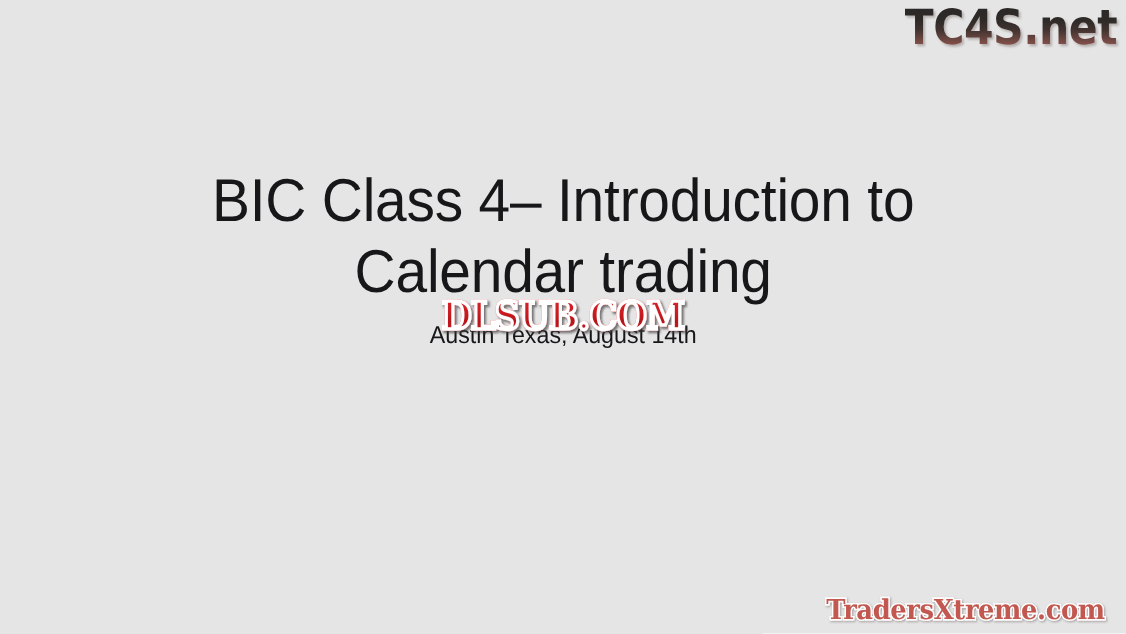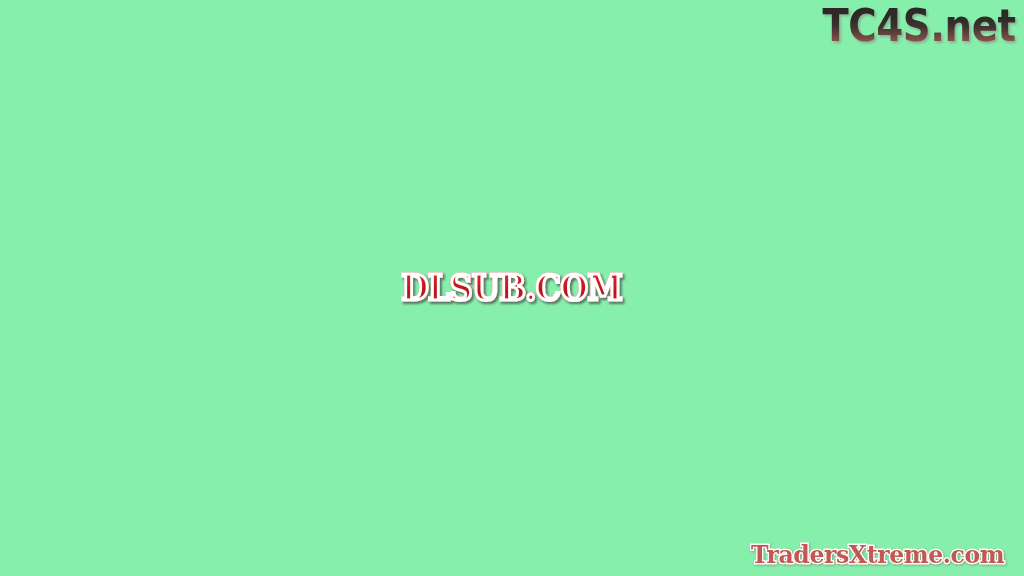--- a/index.html
+++ b/index.html
@@ -6,21 +6,21 @@
   html, body {
     margin: 0;
     padding: 0;
     background: #ffffff;
   }
 
   #slide {
     position: relative;
     width: 1024px;
     height: 576px;
-    background: #86efac;
+    background: #e5e5e5;
     overflow: hidden;
     font-family: "Liberation Sans", "DejaVu Sans", sans-serif;
     -webkit-font-smoothing: antialiased;
   }
 
   
   #tc4s-logo {
     position: absolute;
     right: 8px;
     top: 2px;
@@ -149,20 +149,27 @@
       drop-shadow(1.5px 1.5px 1px rgba(120,110,108,0.55));
   }
 </style>
 </head>
 <body>
 
 <div id="slide">
 
   <div id="tc4s-logo">TC4S.net</div>
 
+  <div id="title-block">
+    <h1 id="slide-title">
+      <span class="tline">BIC Class 4– Introduction to</span>
+      <span class="tline">Calendar trading</span>
+    </h1>
+    <p id="slide-subtitle">Austin Texas, August 14th</p>
+  </div>
 
   <div id="dlsub-watermark">
     <span class="wm-text">DLSUB.COM</span>
   </div>
 
   <div id="tradersxtreme-watermark">
     <span class="wm-text">TradersXtreme.com</span>
   </div>
 
 </div>

